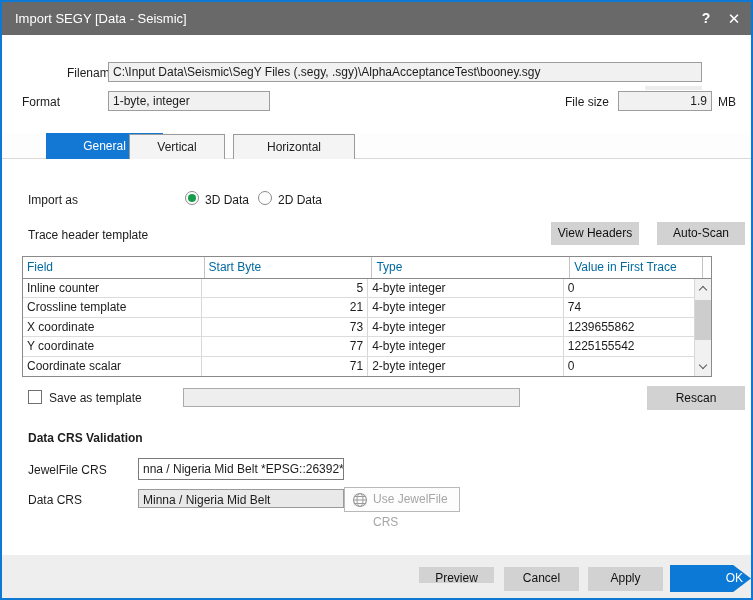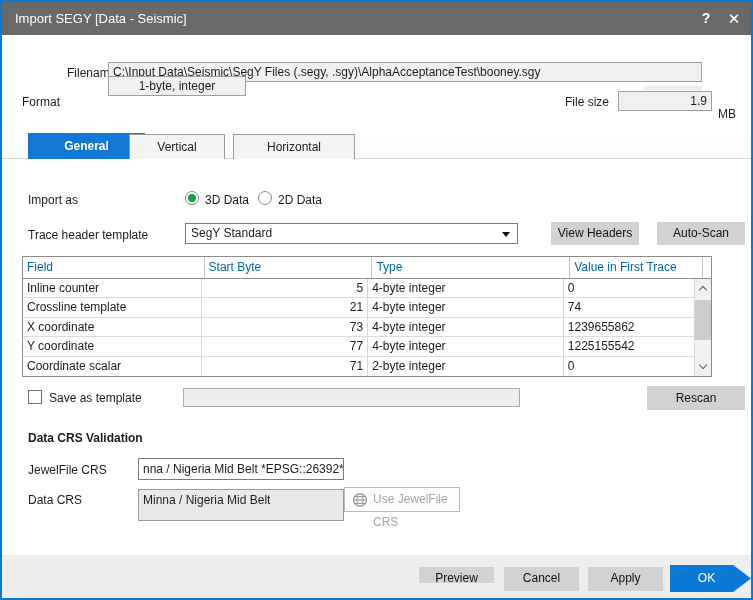--- a/index.html
+++ b/index.html
@@ -20,21 +20,21 @@
   .field { position: absolute; background: #f1f1f1; border: 1px solid #9d9d9d; padding: 2px 4px; white-space: nowrap; overflow: hidden; line-height: 15px; }
   .field.white { background: #fff; border-color: #7a7a7a; }
   .field.right { text-align: right; }
 
   .fname-strip { position: absolute; left: 643px; top: 84px; width: 57px; height: 4px; background: #ededed; }
 
   
   .tabstrip { position: absolute; left: 0; top: 131px; right: 0; height: 26px; border-bottom: 1px solid #d9d9d9; background: #fdfdfd; }
   .tab { position: absolute; top: 1px; height: 25px; line-height: 24px; text-align: center; background: #f4f4f4; border: 1px solid #9a9a9a; border-bottom: none; color: #222; cursor: default; }
   .tab.active { background: #1278d3; color: #fff; border: none; top: 0; height: 26px; line-height: 26px; }
-  .tab-general { left: 26px; width: 117px; font-weight: bold; }
+  .tab-general { left: 44px; width: 117px; }
   .tab-vertical { left: 127px; width: 96px; }
   .tab-horizontal { left: 231px; width: 122px; }
 
   
   .radio { position: absolute; width: 14px; height: 14px; border: 1px solid #8a8a8a; border-radius: 50%; background: #fff; }
   .radio .dot { position: absolute; left: 2px; top: 2px; width: 8px; height: 8px; border-radius: 50%; background: #179c49; display: none; }
   .radio.checked .dot { display: block; }
 
   
   .combo { position: absolute; left: 183px; top: 221px; width: 333px; height: 21px; background: #fff; border: 1px solid #7a7a7a; padding: 2px 18px 2px 5px; line-height: 15px; white-space: nowrap; overflow: hidden; }
@@ -71,63 +71,59 @@
   .section-heading { position: absolute; font-weight: bold; }
 
   .ghost-btn { position: absolute; left: 342px; top: 485px; width: 116px; height: 25px; background: #fdfdfd; border: 1px solid #b9b9b9; color: #a6a6a6; line-height: 23px; text-align: left; padding-left: 28px; cursor: default; }
   .ghost-btn svg { position: absolute; left: 7px; top: 4px; }
 
   
   .footer { position: absolute; left: 0; right: 0; bottom: 0; height: 43px; background: #eeeeee; }
   .btn-preview { left: 417px; top: 565px; width: 75px; height: 16px; }
   .btn-cancel  { left: 502px; top: 565px; width: 75px; height: 24px; }
   .btn-apply   { left: 586px; top: 565px; width: 75px; height: 24px; }
-  .btn-ok { position: absolute; left: 668px; top: 563px; width: 81px; height: 27px; background: #0b79d5; color: #fff; border: none; line-height: 27px; text-align: center; padding-right: 8px; clip-path: polygon(0 0, 78% 0, 100% 50%, 78% 100%, 0 100%); cursor: default; }
+  .btn-ok { position: absolute; left: 668px; top: 563px; width: 81px; height: 27px; background: #0b79d5; color: #fff; border: none; line-height: 27px; text-align: right; padding-right: 8px; clip-path: polygon(0 0, 78% 0, 100% 50%, 78% 100%, 0 100%); cursor: default; }
 </style>
 </head>
 <body>
 
 <div class="dialog">
 
   <div class="titlebar">
     <span class="title">Import SEGY [Data - Seismic]</span>
     <span class="tb-btn tb-help">?</span>
     <span class="tb-btn tb-close">✕</span>
   </div>
 
   <span class="label" style="left:37px; top:64px;margin-left:28px;">Filename</span>
   <div class="field" style="left:106px; top:60px; width:594px; height:20px;">C:\Input Data\Seismic\SegY Files (.segy, .sgy)\AlphaAcceptanceTest\booney.sgy</div>
   <div class="fname-strip"></div>
 
   <span class="label" style="left:20px; top:93px;">Format</span>
-  <div class="field" style="left:106px; top:74px; width:138px; height:20px;text-align:center;">1-byte, integer</div>
+  <div class="field" style="left:106px; top:89px; width:162px; height:20px;">1-byte, integer</div>
 
   <span class="label" style="left:563px; top:93px;">File size</span>
   <div class="field right" style="left:616px; top:89px; width:94px; height:20px;">1.9</div>
-  <span class="label" style="left:716px; top:93px;margin-top:12px;">MB</span>
+  <span class="label" style="left:716px; top:93px;">MB</span>
 
   <div class="tabstrip">
     <div class="tab tab-general active">General</div>
     <div class="tab tab-vertical">Vertical</div>
     <div class="tab tab-horizontal">Horizontal</div>
   </div>
 
   <span class="label" style="left:26px; top:191px;">Import as</span>
   <span class="radio checked" style="left:183px; top:189px;">
       <span class="dot"></span>
     </span>
   <span class="label" style="left:203px; top:191px;">3D Data</span>
   <span class="radio" style="left:256px; top:189px;"></span>
   <span class="label" style="left:276px; top:191px;">2D Data</span>
 
   <span class="label" style="left:26px; top:226px;">Trace header template</span>
-  <div class="combo">
-    <span>SegY Standard</span>
-    <span class="caret"></span>
-  </div>
   <div class="btn" style="left:549px; top:220px; width:88px; height:23px;">View Headers</div>
   <div class="btn" style="left:655px; top:220px; width:88px; height:23px;">Auto-Scan</div>
 
   <div class="table">
     <div class="thead">
       <div class="th col-field">Field</div>
       <div class="th col-start" style="text-align:left;">Start Byte</div>
       <div class="th col-type">Type</div>
       <div class="th col-value">Value in First Trace</div>
       <div class="th col-sb"></div>
@@ -181,21 +177,21 @@
   <span class="label" style="left:47px; top:389px;">Save as template</span>
   <div class="field" style="left:181px; top:386px; width:337px; height:19px; background:#eeeeee; border-color:#ababab;"></div>
   <div class="btn" style="left:645px; top:384px; width:98px; height:24px; line-height:24px;">Rescan</div>
 
   <span class="label section-heading" style="left:26px; top:429px;">Data CRS Validation</span>
 
   <span class="label" style="left:26px; top:461px;">JewelFile CRS</span>
   <div class="field white" style="left:136px; top:456px; width:206px; height:22px; line-height:17px;">nna / Nigeria Mid Belt *EPSG::26392*</div>
 
   <span class="label" style="left:26px; top:491px;">Data CRS</span>
-  <div class="field" style="left:136px; top:487px; width:206px; height:32px; line-height:17px; background:#e9e9e9; border-color:#9a9a9a;">Minna / Nigeria Mid Belt</div>
+  <div class="field" style="left:136px; top:487px; width:206px; height:19px; line-height:17px; background:#e9e9e9; border-color:#9a9a9a;">Minna / Nigeria Mid Belt</div>
 
   <div class="ghost-btn">
     <svg width="16" height="16" viewBox="0 0 16 16">
       <circle cx="8" cy="8" r="6.5" fill="none" stroke="#9a9a9a" stroke-width="1.2"></circle>
       <ellipse cx="8" cy="8" rx="3" ry="6.5" fill="none" stroke="#9a9a9a" stroke-width="1"></ellipse>
       <line x1="1.5" y1="8" x2="14.5" y2="8" stroke="#9a9a9a" stroke-width="1"></line>
       <line x1="2.5" y1="4.5" x2="13.5" y2="4.5" stroke="#9a9a9a" stroke-width="1"></line>
       <line x1="2.5" y1="11.5" x2="13.5" y2="11.5" stroke="#9a9a9a" stroke-width="1"></line>
     </svg>
     <span>Use JewelFile CRS</span>

